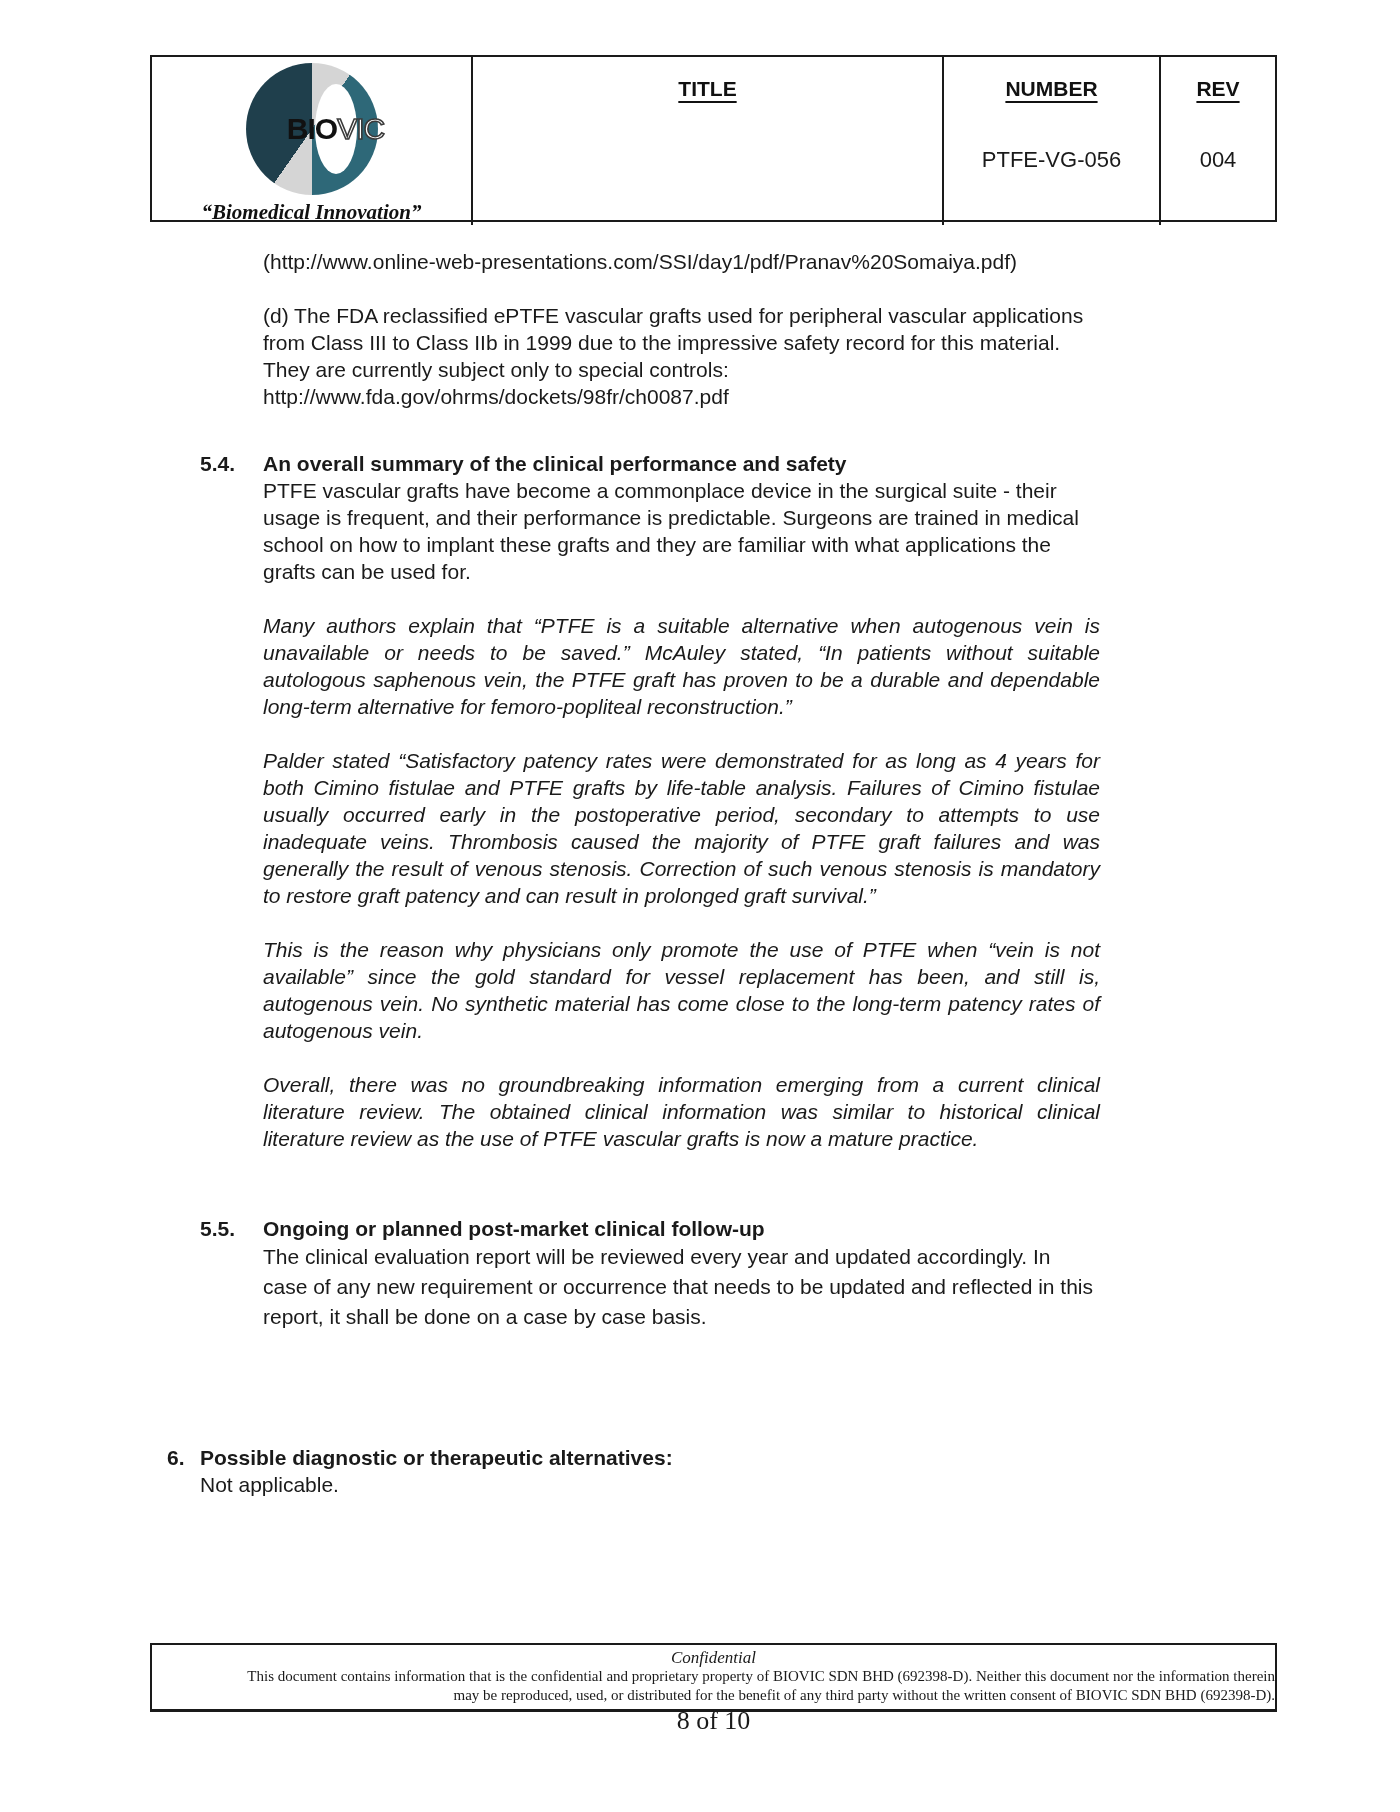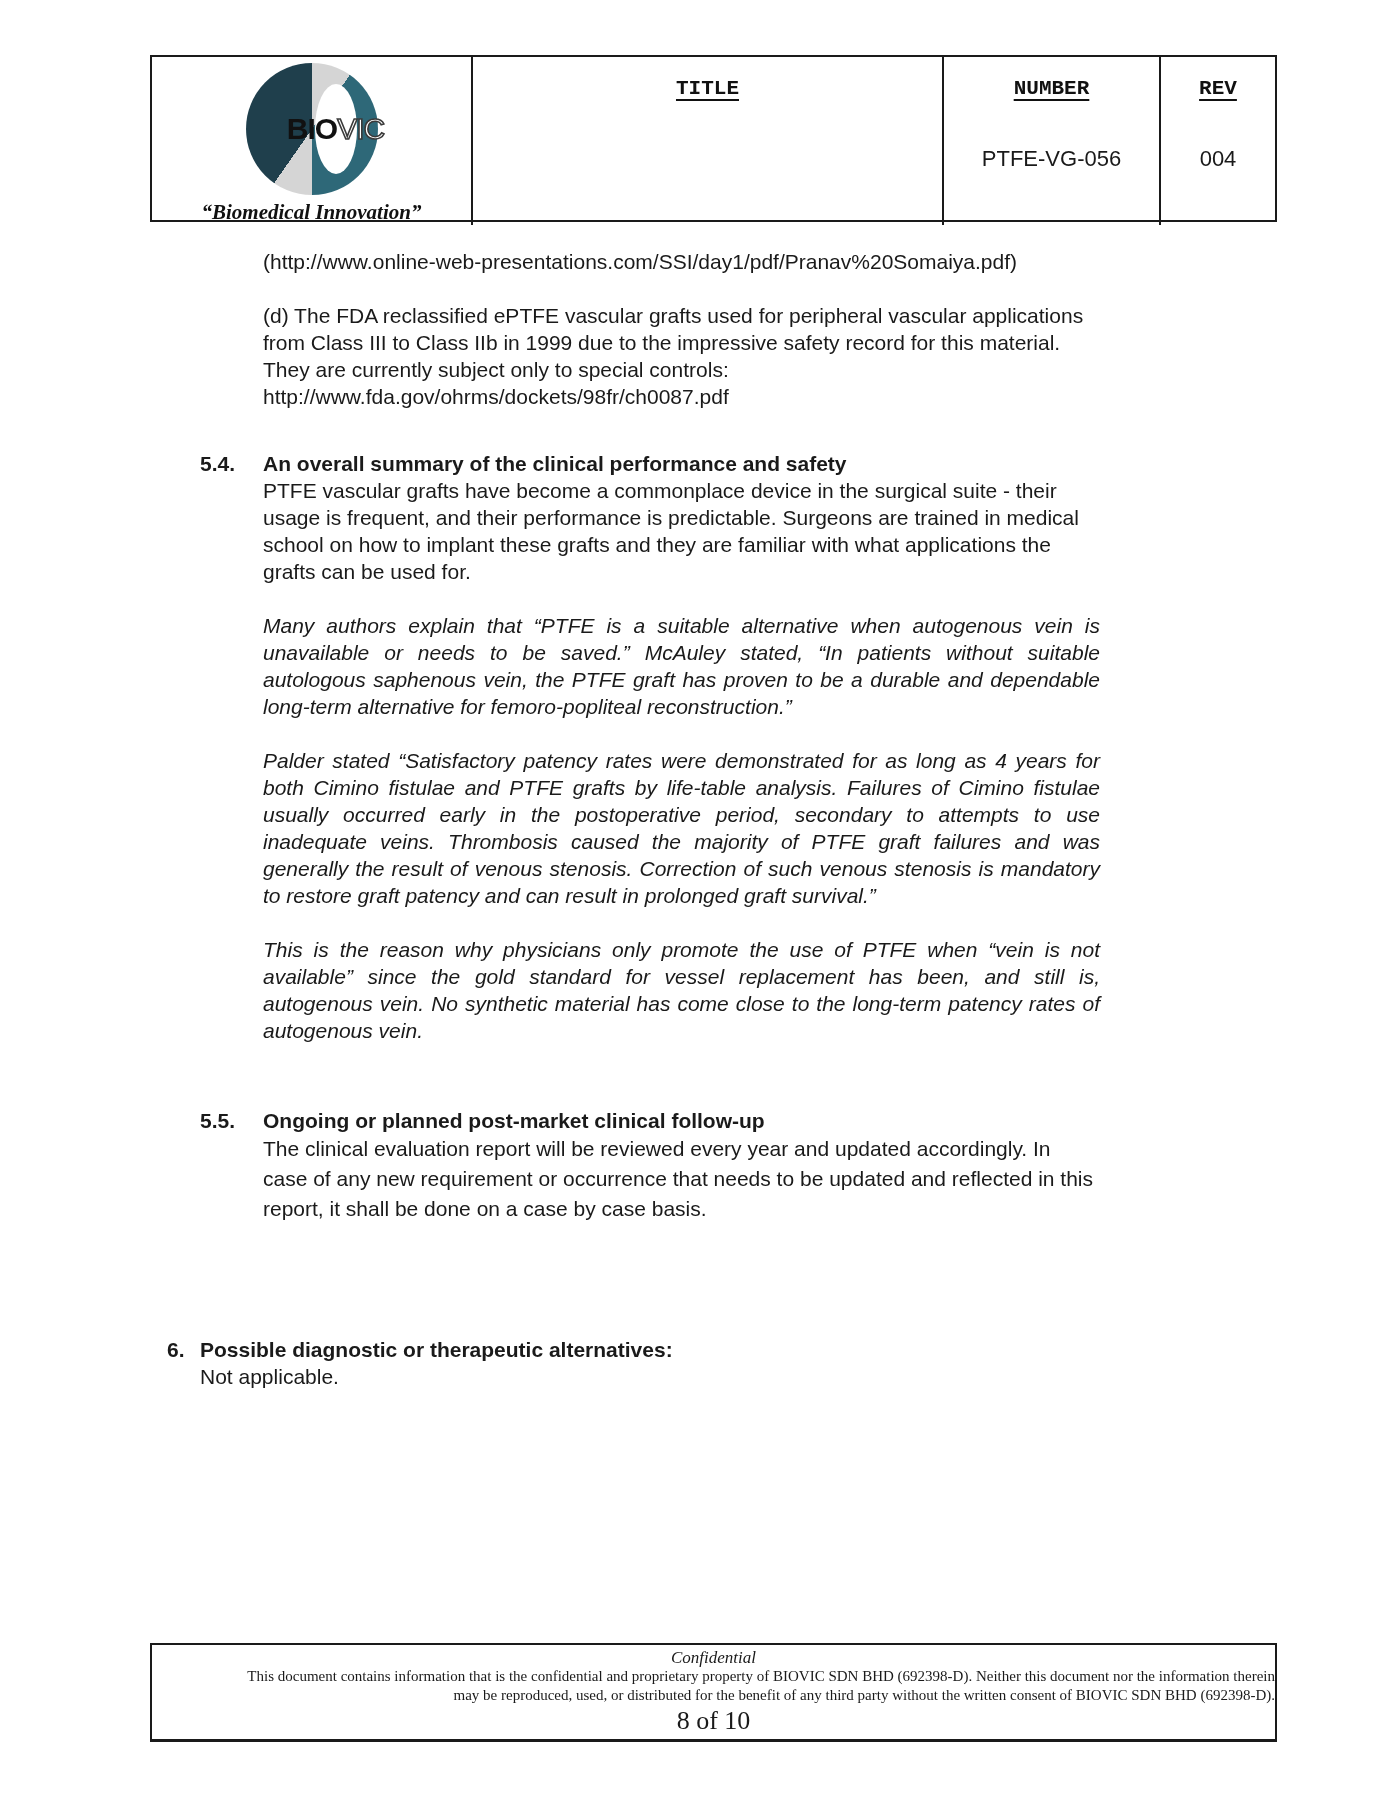--- a/index.html
+++ b/index.html
@@ -44,21 +44,21 @@
   .brand-vic { font-size: 30px; letter-spacing: -1px; color: #ffffff; -webkit-text-stroke: 1.6px #3a3a3a; }
   .tagline {
     margin-top: 5px;
     font-family: "Liberation Serif", serif;
     font-weight: bold; font-style: italic;
     font-size: 21px; color: #111;
   }
 
   .col-label {
     margin-top: 20px;
-    font-family: Liberation Mono, monospace;
+    font-family: Liberation Sans, sans-serif;
     font-weight: bold; font-size: 21px; color: #111;
     text-decoration: underline;
     text-decoration-thickness: 2px;
     text-underline-offset: 5px;
   }
   .title-cell .doc-title {
     margin-top: 20px;
     text-align: center;
     font-size: 22px; line-height: 28px; color: #1a1a1a;
   }
@@ -84,21 +84,21 @@
   .sec55 .sec-body .para { line-height: 30px; }
 
   .sec6 { margin-top: 85px; margin-left: -96px; }
   .sec6 .sec-num { width: 33px; font-weight: bold; flex: none; }
   .sec6 .sec-body { width: 860px; }
 
   
   .footer-box {
     position: absolute;
     left: 150px; top: 1643px;
-    width: 1127px; height: 99px;
+    width: 1127px; height: 69px;
     border: 2px solid #1a1a1a;
     border-bottom-width: 3px;
     text-align: center;
     font-family: "Liberation Serif", serif;
     color: #1a1a1a;
     padding-top: 3px;
   }
   .confidential { font-style: italic; font-size: 17px; line-height: 19px; }
   .footer-line { font-size: 15px; line-height: 19px; white-space: nowrap; text-align: right; }
   .page-number { font-size: 26px; line-height: 30px; margin-top: 1px; }
@@ -143,20 +143,21 @@
     <div class="para">(d) The FDA reclassified ePTFE vascular grafts used for peripheral vascular applications from Class III to Class IIb in 1999 due to the impressive safety record for this material. They are currently subject only to special controls: http://www.fda.gov/ohrms/dockets/98fr/ch0087.pdf</div>
 
     <div class="section sec54">
       <div class="sec-num">5.4.</div>
       <div class="sec-body">
         <div class="sec-heading">An overall summary of the clinical performance and safety</div>
         <div class="para">PTFE vascular grafts have become a commonplace device in the surgical suite - their usage is frequent, and their performance is predictable. Surgeons are trained in medical school on how to implant these grafts and they are familiar with what applications the grafts can be used for.</div>
         <div class="para justify">Many authors explain that “PTFE is a suitable alternative when autogenous vein is unavailable or needs to be saved.” McAuley stated, “In patients without suitable autologous saphenous vein, the PTFE graft has proven to be a durable and dependable long-term alternative for femoro-popliteal reconstruction.”</div>
         <div class="para justify">Palder stated “Satisfactory patency rates were demonstrated for as long as 4 years for both Cimino fistulae and PTFE grafts by life-table analysis. Failures of Cimino fistulae usually occurred early in the postoperative period, secondary to attempts to use inadequate veins. Thrombosis caused the majority of PTFE graft failures and was generally the result of venous stenosis. Correction of such venous stenosis is mandatory to restore graft patency and can result in prolonged graft survival.”</div>
         <div class="para justify">This is the reason why physicians only promote the use of PTFE when “vein is not available” since the gold standard for vessel replacement has been, and still is, autogenous vein. No synthetic material has come close to the long-term patency rates of autogenous vein.</div>
+        <div class="para justify">Overall, there was no groundbreaking information emerging from a current clinical literature review. The obtained clinical information was similar to historical clinical literature review as the use of PTFE vascular grafts is now a mature practice.</div>
       </div>
     </div>
 
     <div class="section sec55">
       <div class="sec-num">5.5.</div>
       <div class="sec-body">
         <div class="sec-heading">Ongoing or planned post-market clinical follow-up</div>
         <div class="para">The clinical evaluation report will be reviewed every year and updated accordingly. In case of any new requirement or occurrence that needs to be updated and reflected in this report, it shall be done on a case by case basis.</div>
       </div>
     </div>

